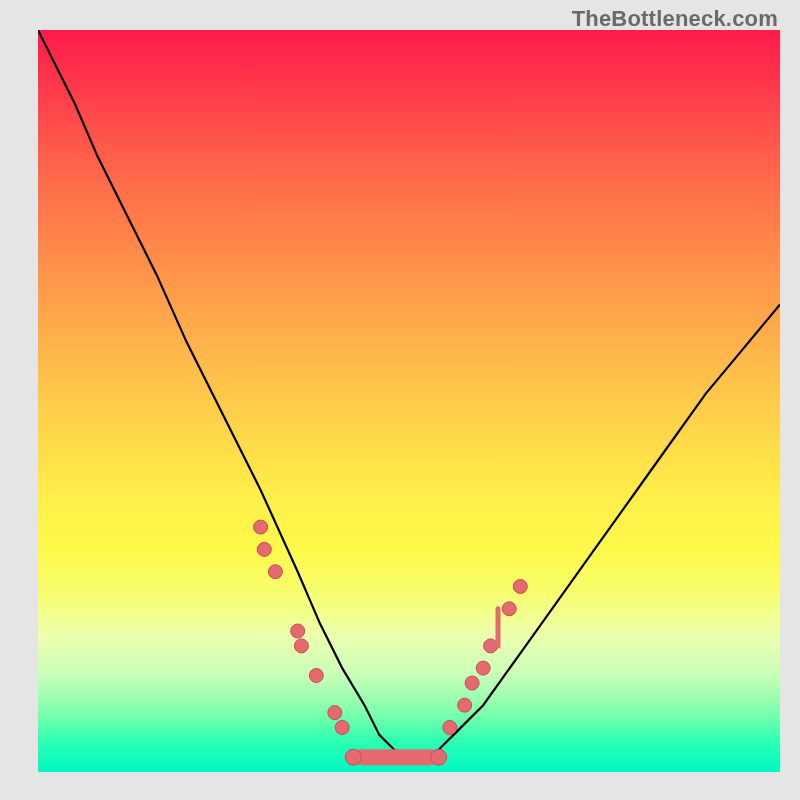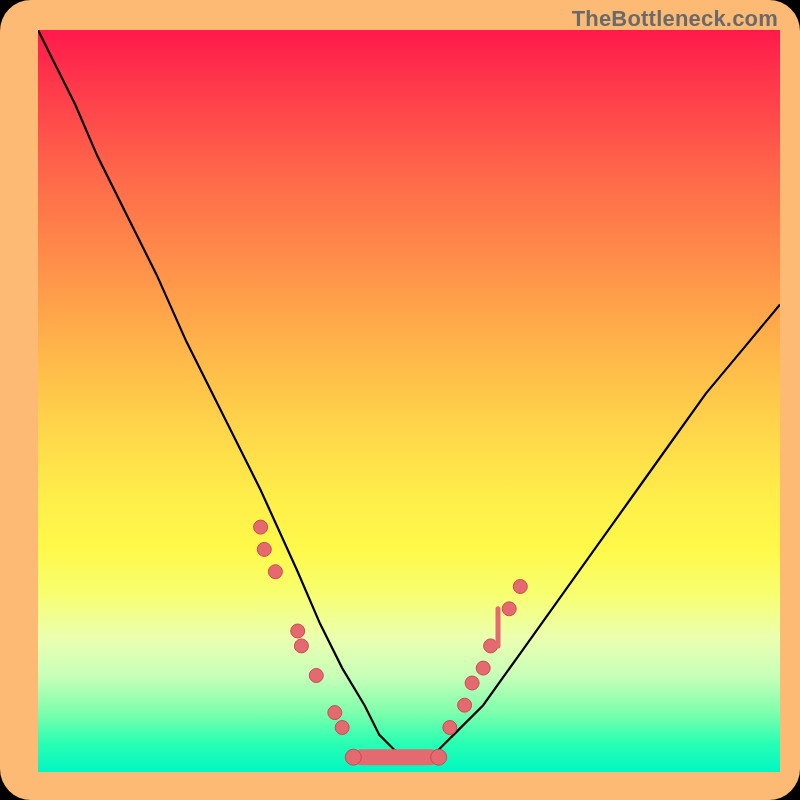--- a/index.html
+++ b/index.html
@@ -9,22 +9,21 @@
     height: 800px;
     background: #000;
     overflow: hidden;
   }
   .frame {
     position: absolute;
     left: 0;
     top: 0;
     width: 800px;
     height: 800px;
-    background: #fdba74;
-    border-radius: 31px;
+    background: #e5e5e5;
   }
   .plot {
     position: absolute;
     left: 38px;
     top: 30px;
     width: 742px;
     height: 742px;
     background: linear-gradient(to bottom,
       #ff1a4b 0%,
       #ff3b4b 8%,

